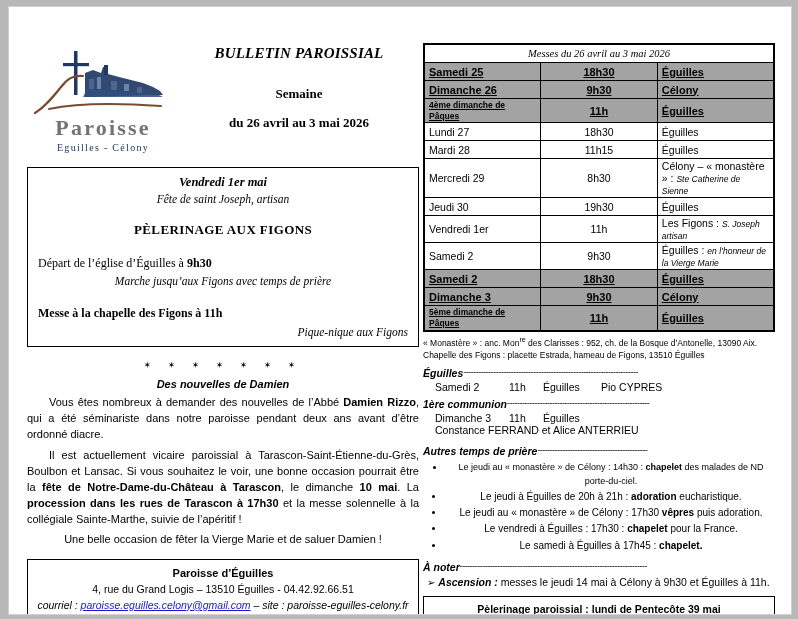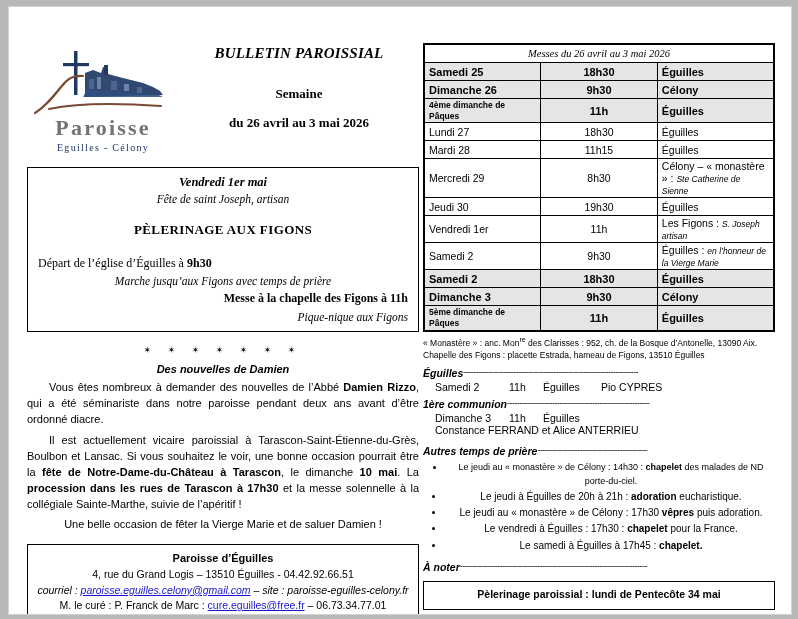--- a/index.html
+++ b/index.html
@@ -123,24 +123,24 @@
     text-align: left;
   }
   .pel-depart b { font-weight: bold; }
   .pel-march {
     text-align: center;
     font-style: italic;
     font-size: 11.5px;
     margin-top: 4px;
   }
   .pel-messe {
-    text-align: right;
+    text-align: left;
     font-weight: bold;
     font-size: 12px;
-    margin-top: 4px;
+    margin-top: 19px;
   }
   .pel-picnic {
     text-align: right;
     font-style: italic;
     font-size: 11.5px;
     margin-top: 5px;
   }
 
   
   .stars {
@@ -210,21 +210,21 @@
     font-weight: normal;
     font-style: italic;
     font-size: 13px;
     font-family: "Liberation Serif", serif;
     padding: 3px 0 4px 0;
     border-bottom: 2px solid #000;
   }
   .c-day   { width: 94px; }
   .c-time  { width: 62px; text-align: center; }
   .c-place { }
-  tr.shade td { background: #e5e5e5; }
+  tr.shade td { background: #a3a3a3; text-decoration: underline; }
   tr.bold td  { font-weight: bold; font-size: 11px; }
   .sub-sunday {
     font-weight: bold;
     font-size: 8.5px;
     line-height: 1.25;
     display: block;
   }
   .ital-note {
     font-style: italic;
     font-size: 8.5px;
@@ -448,19 +448,20 @@
     <div class="sec-head" style="margin-top:9px"><span>Autres temps de prière</span><span class="dashes">--------------------------------------------</span></div>
     <ul class="prayers" id="prayers-list">
         <li class="tight">Le jeudi au « monastère » de Célony : 14h30 : <b>chapelet</b> des malades de ND porte-du-ciel.</li>
         <li>Le jeudi à Éguilles de 20h à 21h : <b>adoration</b> eucharistique.</li>
         <li>Le jeudi au « monastère » de Célony : 17h30 <b>vêpres</b> puis adoration.</li>
         <li>Le vendredi à Éguilles : 17h30 : <b>chapelet</b> pour la France.</li>
         <li>Le samedi à Éguilles à 17h45 : <b>chapelet.</b></li>
       </ul>
 
     <div class="sec-head" style="margin-top:7px"><span>À noter</span><span class="dashes">---------------------------------------------------------------------------</span></div>
+    <div class="anoter-line"><span class="arrow">➢</span> <i>Ascension :</i><span> messes le jeudi 14 mai à Célony à 9h30 et Éguilles à 11h.</span></div>
 
     <div class="pent-box">
-      <div class="pent-t1">Pèlerinage paroissial : lundi de Pentecôte 34 mai</div>
+      <div class="pent-t1">Pèlerinage paroissial : lundi de Pentecôte 39 mai</div>
 
     </div>
   </div>
 </div>
 
 </body></html>

